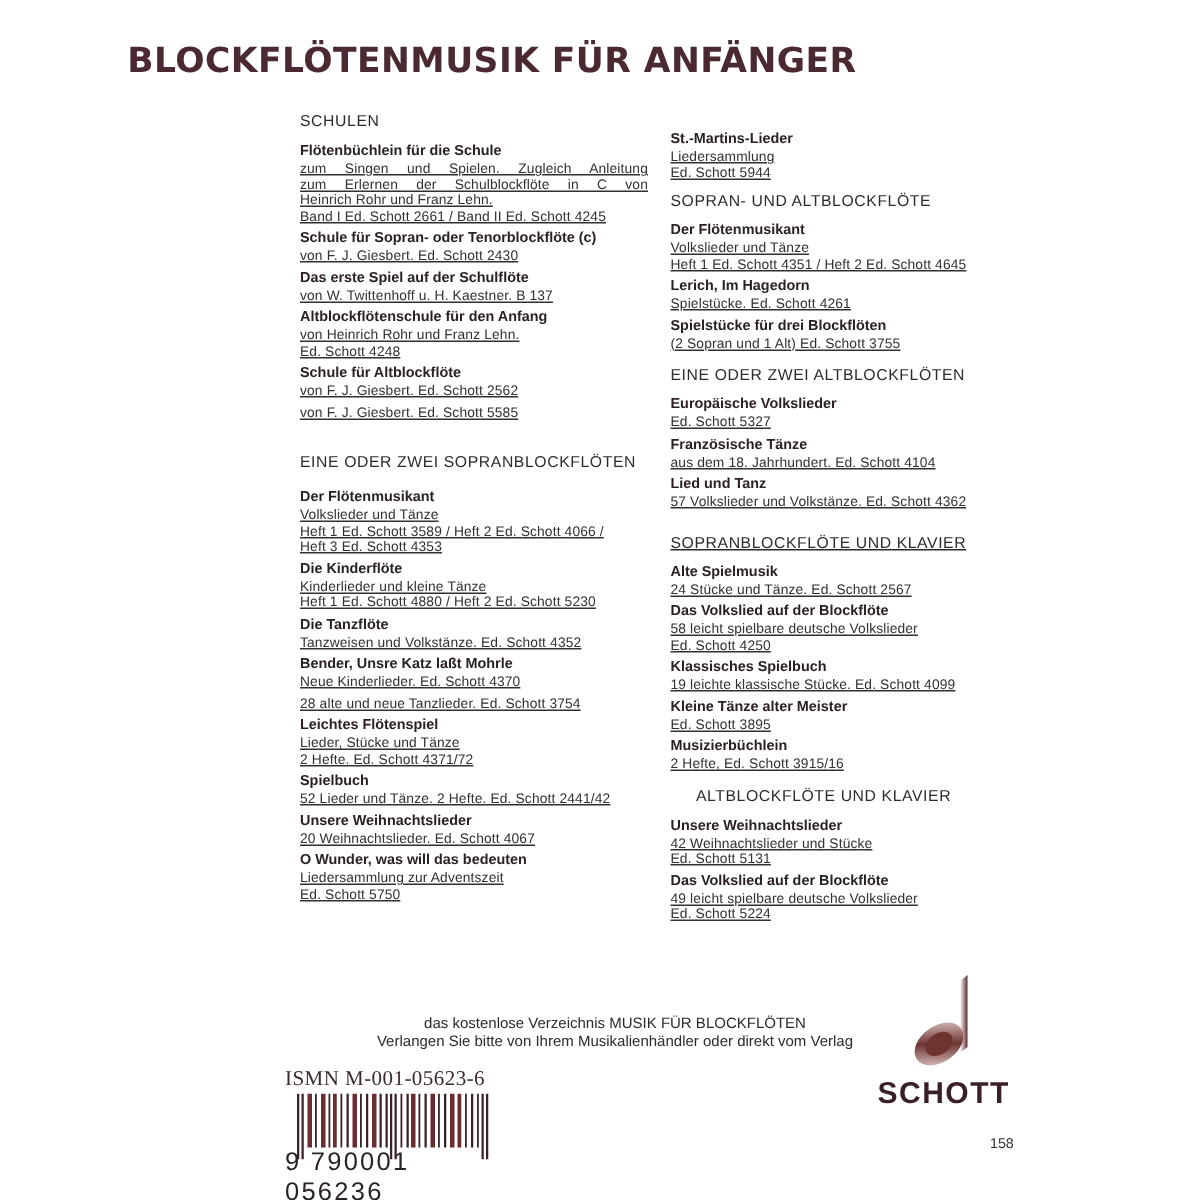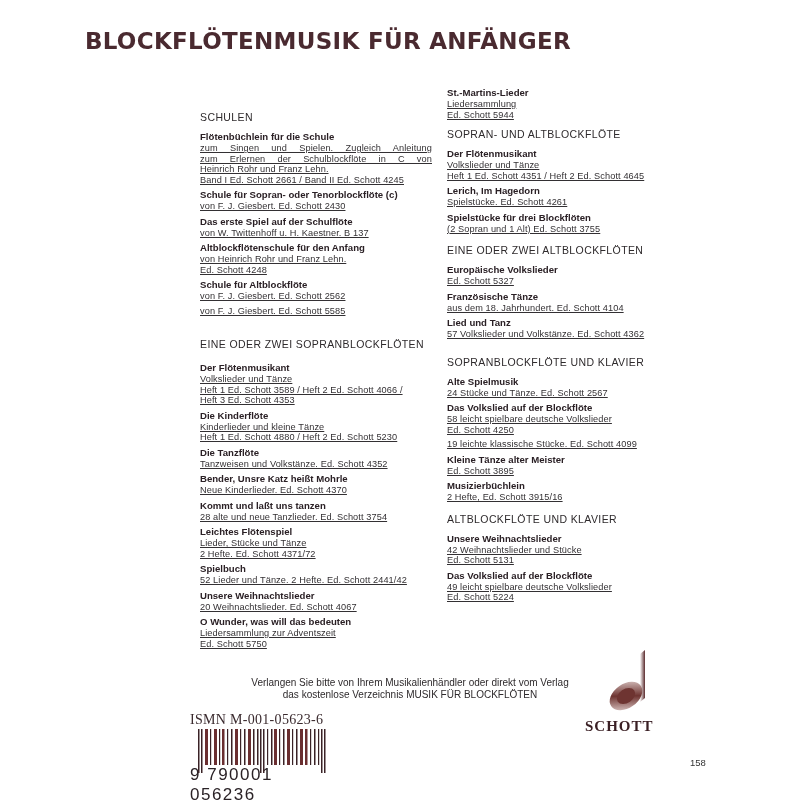--- a/index.html
+++ b/index.html
@@ -2,40 +2,40 @@
 <html><head>
 <meta charset="utf-8">
 <style>
   html, body { margin:0; padding:0; background:#ffffff; }
   body { width:800px; height:800px; position:relative; overflow:hidden;
          font-family:"Liberation Sans", sans-serif; color:#2a2226; }
   .title { position:absolute; left:0; width:656px; top:28px; text-align:center;
            font-family:"DejaVu Sans", sans-serif; font-weight:bold; font-size:23px;
            letter-spacing:0.3px; color:#4a2a30; }
   .col { position:absolute; top:75px; }
-  .col.left { left:200px; width:232px;margin-top:36px; }
+  .col.left { left:200px; width:232px; }
   .col.right { left:447px; width:228px; top:87px; }
   .section-head { font-size:10.5px; letter-spacing:0.4px; color:#2e2a2c; margin:0 0 8px 0; text-transform:none; }
   .section-head.spaced { margin-top:16px; }
   .entry { margin-bottom:4px; }
   .entry .etitle { font-weight:bold; font-size:9.6px; color:#2a2025; line-height:12px; }
   .entry .etitle .norm { font-weight:normal; }
   .entry .line { font-size:9.2px; line-height:10.5px; color:#333033; letter-spacing:0.1px;text-decoration:underline; }
   .entry .line.just { text-align:justify; text-align-last:justify; }
   .footnote { position:absolute; left:220px; width:380px; top:677px; text-align:center;
               font-size:10px; line-height:12px; color:#2e2a2c; }
   .isbn-block { position:absolute; left:190px; top:712px; width:150px; }
   .isbn-label { font-family:"Liberation Serif", serif; font-size:14px; color:#3a2a2e; letter-spacing:0.3px; }
   .barcode { position:relative; height:44px; margin-top:1px; }
   .barcode svg { display:block; }
   .barcode-num { font-family:"Liberation Sans", sans-serif; font-size:17px; color:#2a2226; letter-spacing:1.5px; margin-top:-8px; background:transparent; }
   .logo { position:absolute; left:580px; top:650px; width:110px; height:90px; }
-  .logo-text { position:absolute; left:585px; top:718px; font-family:Liberation Serif, serif;
-               font-size:15px; letter-spacing:1px; color:#3a1f24; font-weight:bold; }
-  .page-num { position:absolute; left:690px; top:757px; font-size:9.5px; color:#333; }
+  .logo-text { position:absolute; left:585px; top:718px; font-family:Liberation Sans, sans-serif;
+               font-size:20px; letter-spacing:1px; color:#3a1f24; font-weight:bold; }
+  .page-num { position:absolute; left:660px; top:757px; font-size:9.5px; color:#333; }
 </style>
 </head>
 <body>
 
 <div class="title">BLOCKFLÖTENMUSIK FÜR ANFÄNGER</div>
 
 <div class="col left">
   <div>
     <div class="section-head">SCHULEN</div>
     <div class="entry">
@@ -78,25 +78,24 @@
     <div class="entry">
       <div class="etitle">Die Kinderflöte</div>
       <div class="line">Kinderlieder und kleine Tänze</div>
       <div class="line">Heft 1 Ed. Schott 4880 / Heft 2 Ed. Schott 5230</div>
     </div>
     <div class="entry">
       <div class="etitle">Die Tanzflöte</div>
       <div class="line">Tanzweisen und Volkstänze. Ed. Schott 4352</div>
     </div>
     <div class="entry">
-      <div class="etitle">Bender, Unsre Katz heißt Mohrle</div>
+      <div class="etitle">Bender, Unsre Katz laßt Mohrle</div>
       <div class="line">Neue Kinderlieder. Ed. Schott 4370</div>
     </div>
     <div class="entry">
-      <div class="etitle">Kommt und laßt uns tanzen</div>
       <div class="line">28 alte und neue Tanzlieder. Ed. Schott 3754</div>
     </div>
     <div class="entry">
       <div class="etitle">Leichtes Flötenspiel</div>
       <div class="line">Lieder, Stücke und Tänze</div>
       <div class="line">2 Hefte. Ed. Schott 4371/72</div>
     </div>
     <div class="entry">
       <div class="etitle">Spielbuch</div>
       <div class="line">52 Lieder und Tänze. 2 Hefte. Ed. Schott 2441/42</div>
@@ -149,61 +148,62 @@
       <div class="etitle">Französische Tänze</div>
       <div class="line">aus dem 18. Jahrhundert. Ed. Schott 4104</div>
     </div>
     <div class="entry">
       <div class="etitle">Lied und Tanz</div>
       <div class="line">57 Volkslieder und Volkstänze. Ed. Schott 4362</div>
     </div>
   </div>
 
   <div>
-    <div class="section-head spaced" style="">SOPRANBLOCKFLÖTE UND KLAVIER</div>
+    <div class="section-head spaced" style="text-decoration:underline;">SOPRANBLOCKFLÖTE UND KLAVIER</div>
     <div class="entry">
       <div class="etitle">Alte Spielmusik</div>
       <div class="line">24 Stücke und Tänze. Ed. Schott 2567</div>
     </div>
     <div class="entry">
       <div class="etitle">Das Volkslied auf der Blockflöte</div>
       <div class="line">58 leicht spielbare deutsche Volkslieder</div>
       <div class="line">Ed. Schott 4250</div>
     </div>
     <div class="entry">
+      <div class="etitle">Klassisches Spielbuch</div>
       <div class="line">19 leichte klassische Stücke. Ed. Schott 4099</div>
     </div>
     <div class="entry">
       <div class="etitle">Kleine Tänze alter Meister</div>
       <div class="line">Ed. Schott 3895</div>
     </div>
     <div class="entry">
       <div class="etitle">Musizierbüchlein</div>
       <div class="line">2 Hefte, Ed. Schott 3915/16</div>
     </div>
   </div>
 
   <div>
-    <div class="section-head spaced" style="margin-top:10px;">ALTBLOCKFLÖTE UND KLAVIER</div>
+    <div class="section-head spaced" style="margin-top:10px;margin-left:17px;">ALTBLOCKFLÖTE UND KLAVIER</div>
     <div class="entry">
       <div class="etitle">Unsere Weihnachtslieder</div>
       <div class="line">42 Weihnachtslieder und Stücke</div>
       <div class="line">Ed. Schott 5131</div>
     </div>
     <div class="entry">
       <div class="etitle">Das Volkslied auf der Blockflöte</div>
       <div class="line">49 leicht spielbare deutsche Volkslieder</div>
       <div class="line">Ed. Schott 5224</div>
     </div>
   </div>
 </div>
 
 <div class="footnote">
+  <div>das kostenlose Verzeichnis  MUSIK FÜR BLOCKFLÖTEN</div>
   <div>Verlangen Sie bitte von Ihrem Musikalienhändler oder direkt vom Verlag</div>
-  <div>das kostenlose Verzeichnis  MUSIK FÜR BLOCKFLÖTEN</div>
 </div>
 
 <div class="isbn-block">
   <div class="isbn-label">ISMN M-001-05623-6</div>
   <div class="barcode">
     <svg width="150" height="44" viewBox="0 0 150 44">
       <g fill="#3a2226">
         <rect x="8" y="0" width="1.5" height="44"></rect>
         <rect x="11" y="0" width="1.5" height="44"></rect>
         <rect x="15" y="0" width="3" height="36" fill="#6a2e30"></rect>

